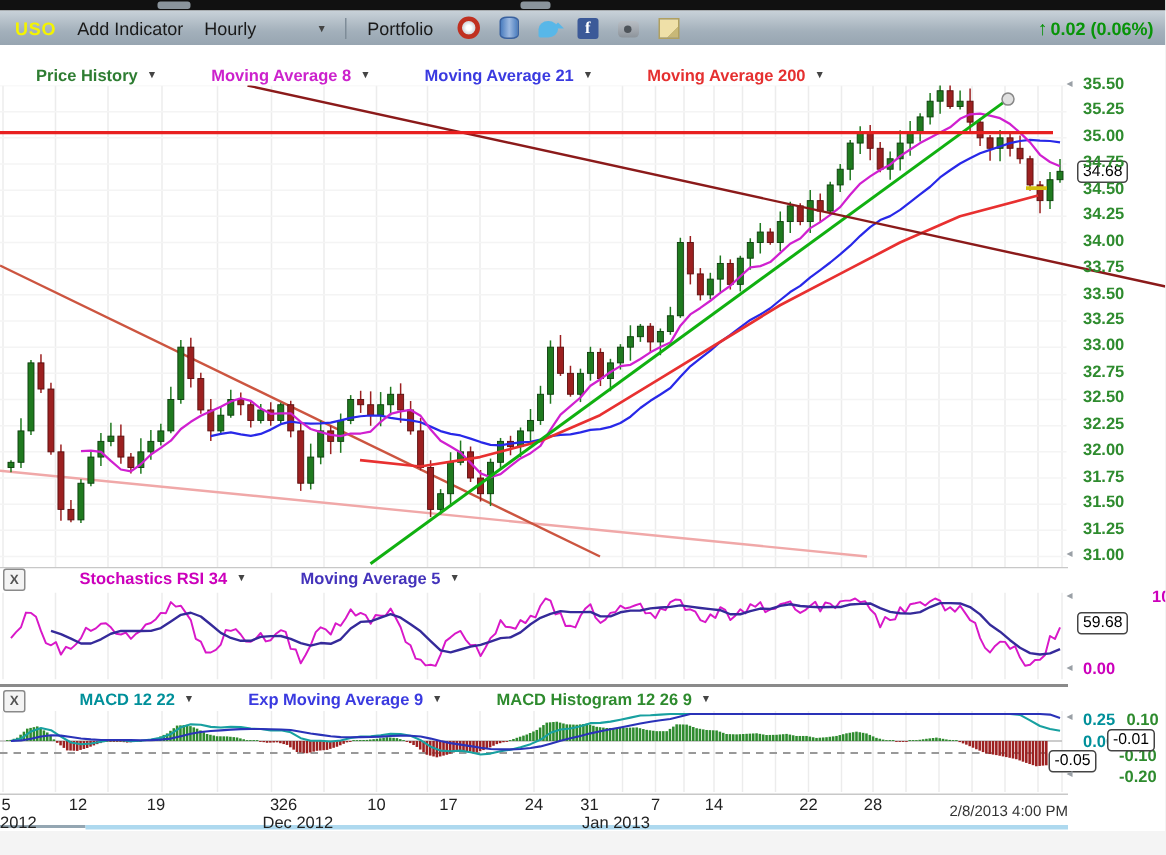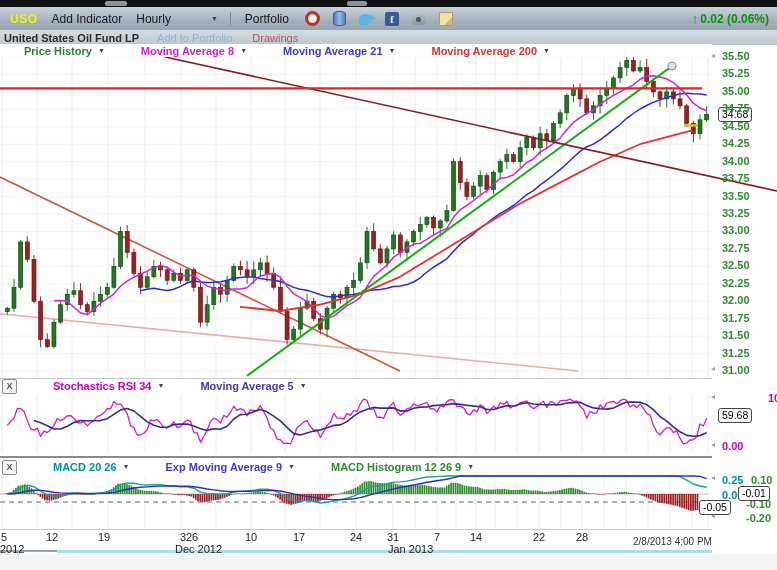--- a/index.html
+++ b/index.html
@@ -81,25 +81,20 @@
       <span class="icon icon-alarm"></span>
       <span class="icon icon-scan"></span>
       <span class="icon icon-twitter"></span>
       <span class="icon icon-fb">f</span>
       <span class="icon icon-camera"></span>
       <span class="icon icon-note"></span>
     </span>
     <span class="change"><span class="up-arrow"></span><span>0.02 (0.06%)</span></span>
   </div>
 
-  <div class="subbar">
-    <span class="sub-name">United States Oil Fund LP</span>
-    <span class="sub-port">Add to Portfolio</span>
-    <span class="sub-draw">Drawings</span>
-  </div>
 
   <div class="phead" style="top:44px;height:13px;">
     <span class="lbl" id="ph-0" style="color: rgb(46, 125, 50);">Price History</span>
       <span class="caret"></span>
     <span class="lbl" id="ph-1" style="color: rgb(204, 34, 204);">Moving Average 8</span>
       <span class="caret"></span>
     <span class="lbl" id="ph-2" style="color: rgb(58, 58, 224);">Moving Average 21</span>
       <span class="caret"></span>
     <span class="lbl" id="ph-3" style="color: rgb(229, 48, 48);">Moving Average 200</span>
       <span class="caret"></span>
@@ -415,21 +410,21 @@
       <line x1="692" y1="0" x2="692" y2="58" stroke="#ececec" stroke-width="1"></line>
       <line x1="708" y1="0" x2="708" y2="58" stroke="#ececec" stroke-width="1"></line>
       <path d="M7.3 30.4L10.7 26.4L14.0 23.2L17.3 13.4L20.7 13.6L24.0 16.2L27.3 25.6L30.6 33.8L34.0 35.2L37.3 33.1L40.6 41.4L44.0 36.2L47.3 37.6L50.6 34.6L54.0 30.4L57.3 23.5L60.6 25.6L63.9 23.9L67.3 20.8L70.6 20.5L73.9 23.2L77.3 27.5L80.6 28.0L83.9 26.7L87.3 30.9L90.6 27.6L93.9 25.6L97.2 21.3L100.6 20.3L103.9 17.8L107.2 13.6L110.6 13.8L113.9 6.4L117.2 9.4L120.6 8.8L123.9 13.6L127.2 18.4L130.5 30.9L133.9 32.8L137.2 40.0L140.5 40.0L143.9 38.2L147.2 34.7L150.5 25.0L153.9 25.6L157.2 24.4L160.5 28.0L163.8 32.7L167.2 32.8L170.5 30.8L173.8 27.0L177.2 32.6L180.5 31.8L183.8 27.7L187.2 25.1L190.5 26.3L193.8 37.6L197.2 38.0L200.5 47.2L203.8 41.5L207.1 35.2L210.5 26.4L213.8 23.2L217.1 24.6L220.5 28.0L223.8 20.5L227.1 22.2L230.5 17.2L233.8 11.2L237.1 15.4L240.4 13.6L243.8 15.1L247.1 20.8L250.4 15.0L253.8 15.5L257.1 15.4L260.4 10.7L263.8 16.8L267.1 23.2L270.4 33.0L273.7 35.2L277.1 44.1L280.4 44.8L283.7 48.6L287.1 48.2L290.4 48.9L293.7 41.4L297.1 32.4L300.4 29.9L303.7 27.2L307.0 25.6L310.4 31.4L313.7 35.2L317.0 34.9L320.4 42.4L323.7 36.7L327.0 30.4L330.4 27.3L333.7 18.4L337.0 22.8L340.3 23.2L343.7 24.2L347.0 18.4L350.3 20.4L353.7 15.5L357.0 16.6L360.3 8.8L363.7 4.0L367.0 5.4L370.3 14.6L373.7 13.6L377.0 22.3L380.3 22.2L383.6 23.3L387.0 15.5L390.3 10.6L393.6 7.8L397.0 16.8L400.3 20.3L403.6 18.1L407.0 13.6L410.3 13.0L413.6 8.8L416.9 10.7L420.3 9.8L423.6 8.5L426.9 7.4L430.3 13.9L433.6 13.6L436.9 17.1L440.3 10.7L443.6 11.8L446.9 6.4L450.2 4.7L453.6 5.0L456.9 11.7L460.2 11.2L463.6 12.8L466.9 18.4L470.2 19.8L473.6 14.6L476.9 17.0L480.2 9.8L483.5 11.6L486.9 18.4L490.2 15.5L493.5 11.2L496.9 13.9L500.2 7.8L503.5 9.5L506.9 6.4L510.2 13.1L513.5 11.2L516.8 10.8L520.2 7.8L523.5 7.0L526.8 5.9L530.2 11.3L533.5 13.6L536.8 11.8L540.2 8.8L543.5 6.2L546.8 12.6L550.2 6.7L553.5 7.4L556.8 10.4L560.1 5.9L563.5 5.4L566.8 5.4L570.1 4.0L573.5 6.4L576.8 5.8L580.1 11.2L583.5 14.5L586.8 23.2L590.1 16.3L593.4 18.4L596.8 17.8L600.1 9.8L603.4 13.5L606.8 7.8L610.1 7.2L613.4 6.4L616.8 8.7L620.1 5.9L623.4 4.0L626.7 5.4L630.1 12.0L633.4 9.8L636.7 12.8L640.1 8.8L643.4 13.6L646.7 18.4L650.1 20.2L653.4 30.4L656.7 36.9L660.0 40.0L663.4 35.6L666.7 32.8L670.0 32.9L673.4 37.6L676.7 35.8L680.0 43.4L683.4 48.8L686.7 48.2L690.0 45.0L693.3 44.8L696.7 41.7L700.0 29.0L703.3 31.0L706.7 23.2" fill="none" stroke="#d818c8" stroke-width="1.3" stroke-linejoin="round"></path>
       <path d="M34.0 25.6L40.6 27.8L47.3 30.7L54.0 34.0L60.6 34.0L67.3 31.2L73.9 27.5L80.6 25.6L87.3 25.7L93.9 25.7L100.6 25.6L107.2 23.7L113.9 19.4L120.6 14.9L127.2 13.5L133.9 16.0L140.5 21.3L147.2 26.9L153.9 30.3L160.5 32.2L167.2 32.2L173.8 29.6L180.5 29.1L187.2 29.0L193.8 30.9L200.5 33.8L207.1 35.4L213.8 33.7L220.5 34.2L227.1 31.2L233.8 24.0L240.4 19.6L247.1 19.2L253.8 16.7L260.4 14.4L267.1 16.8L273.7 21.1L280.4 25.9L287.1 32.4L293.7 38.6L300.4 39.9L307.0 38.0L313.7 36.1L320.4 34.9L327.0 32.7L333.7 30.4L340.3 29.9L347.0 26.6L353.7 21.2L360.3 16.9L367.0 14.3L373.7 12.4L380.3 13.1L387.0 13.1L393.6 12.9L400.3 15.9L407.0 15.9L413.6 13.2L420.3 12.1L426.9 12.0L433.6 10.6L440.3 10.0L446.9 9.6L453.6 8.6L460.2 9.4L466.9 10.3L473.6 11.1L480.2 11.8L486.9 14.5L493.5 14.5L500.2 12.4L506.9 10.7L513.5 11.0L520.2 8.9L526.8 7.8L533.5 9.0L540.2 9.5L546.8 9.8L553.5 9.7L560.1 9.7L566.8 8.0L573.5 7.6L580.1 7.3L586.8 10.4L593.4 12.9L600.1 13.8L606.8 14.1L613.4 13.1L620.1 9.7L626.7 7.1L633.4 7.1L640.1 7.3L646.7 9.7L653.4 14.6L660.0 21.5L666.7 26.1L673.4 31.8L680.0 36.8L686.7 40.4L693.3 41.3L700.0 40.6L706.7 37.7" fill="none" stroke="#352a9a" stroke-width="1.6" stroke-linejoin="round"></path>
     </svg>
 
   <div class="sep sep-dark" style="top:456px;"></div>
 
   <div class="phead" style="top:460px;height:14px;">
     <span class="xbtn">X</span>
-    <span class="lbl" id="mh-title" style="color: rgb(0, 144, 154);">MACD 20 26</span>
+    <span class="lbl" id="mh-title" style="color: rgb(0, 144, 154);">MACD 12 22</span>
       <span class="caret"></span>
     <span class="lbl" id="mh-ema" style="color: rgb(58, 58, 224);">Exp Moving Average 9</span>
       <span class="caret"></span>
     <span class="lbl" id="mh-hist" style="color: rgb(46, 139, 46);">MACD Histogram 12 26 9</span>
       <span class="caret"></span>
   </div>
 
   <svg id="macd-svg" style="top:474px;" width="712" height="54">
       <line x1="2" y1="0" x2="2" y2="54" stroke="#ececec" stroke-width="1"></line>
       <line x1="37" y1="0" x2="37" y2="54" stroke="#ececec" stroke-width="1"></line>

